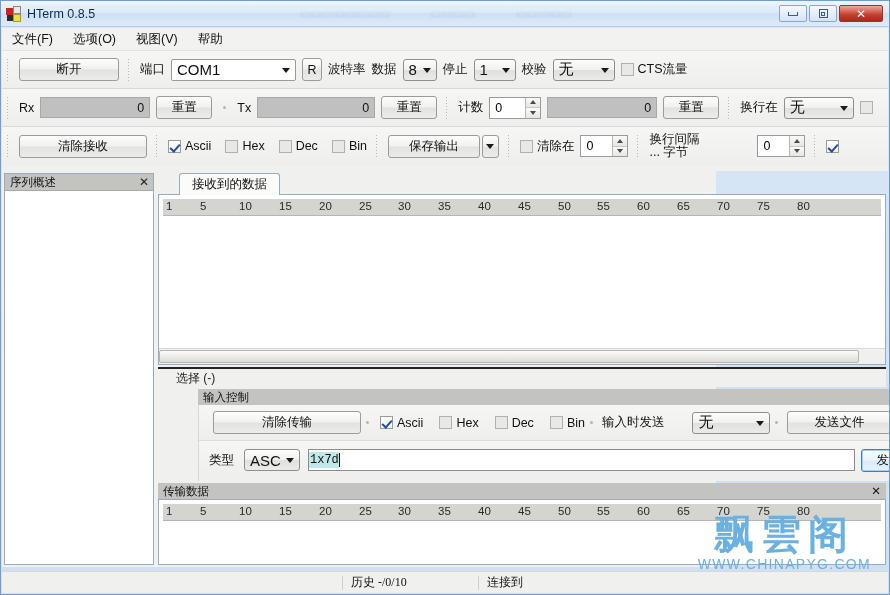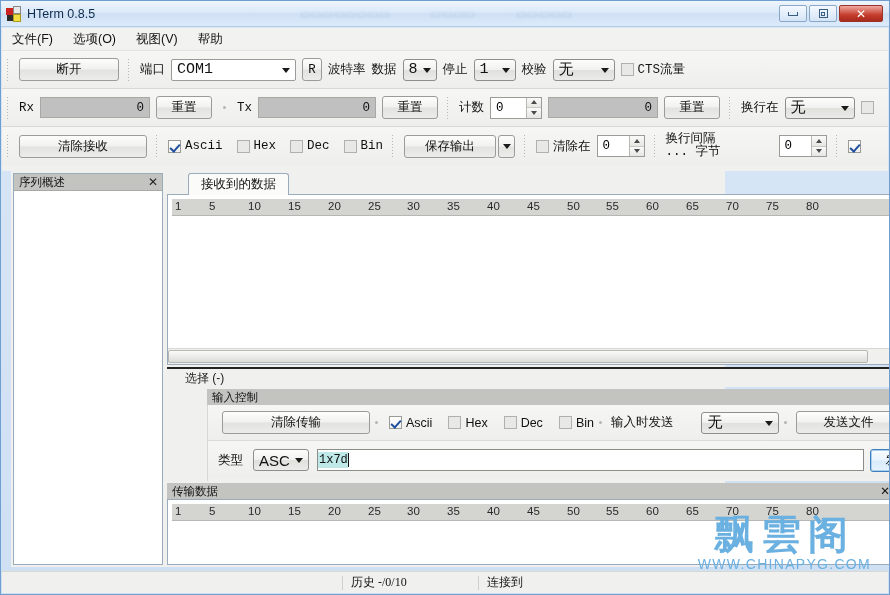--- a/index.html
+++ b/index.html
@@ -75,21 +75,20 @@
   
   .toolbars {
     position: absolute; left: 1px; top: 50px; width: 886px; height: 120px;
     background: #f0f0ee;
   }
   .tbrow {
     position: relative; height: 38px; width: 100%;
     border-bottom: 1px solid #d8d8d4;
     display: flex; align-items: center;
     background: linear-gradient(to bottom, #f6f6f4, #eeeeec);
-    font-family: Liberation Mono, monospace;
   }
   .grip {
     width: 7px; height: 26px; flex: none; margin: 0 3px;
     background-image: radial-gradient(#b8b8b4 40%, transparent 41%);
     background-size: 3px 3px; background-position: 1px 1px;
     background-repeat: repeat-y;
   }
   .tbgroup {
     display: flex; align-items: center; height: 30px;
     padding: 0 4px; gap: 6px;
@@ -154,21 +153,21 @@
     content: ""; position: absolute; left: 3px; top: 1px;
     width: 4px; height: 8px;
     border: solid #1f4f9e; border-width: 0 2px 2px 0;
     transform: rotate(42deg);
   }
   .cbx.dim .box { background: #e8e8e6; border-color: #b0b0ac; }
   .cbx .lbl { font-size: 12.5px; color: #111; white-space: nowrap; }
 
   
   .body-area {
-    position: absolute; left: 10px; top: 170px; width: 714px; height: 396px;
+    position: absolute; left: 1px; top: 170px; width: 714px; height: 396px;
     background: #f0f0ee;
   }
 
   
   .sidebar {
     position: absolute; left: 2px; top: 2px; width: 150px; height: 392px;
     background: #fff; border: 1px solid #9aabbb;
     display: flex; flex-direction: column;
   }
   .dockhdr {

